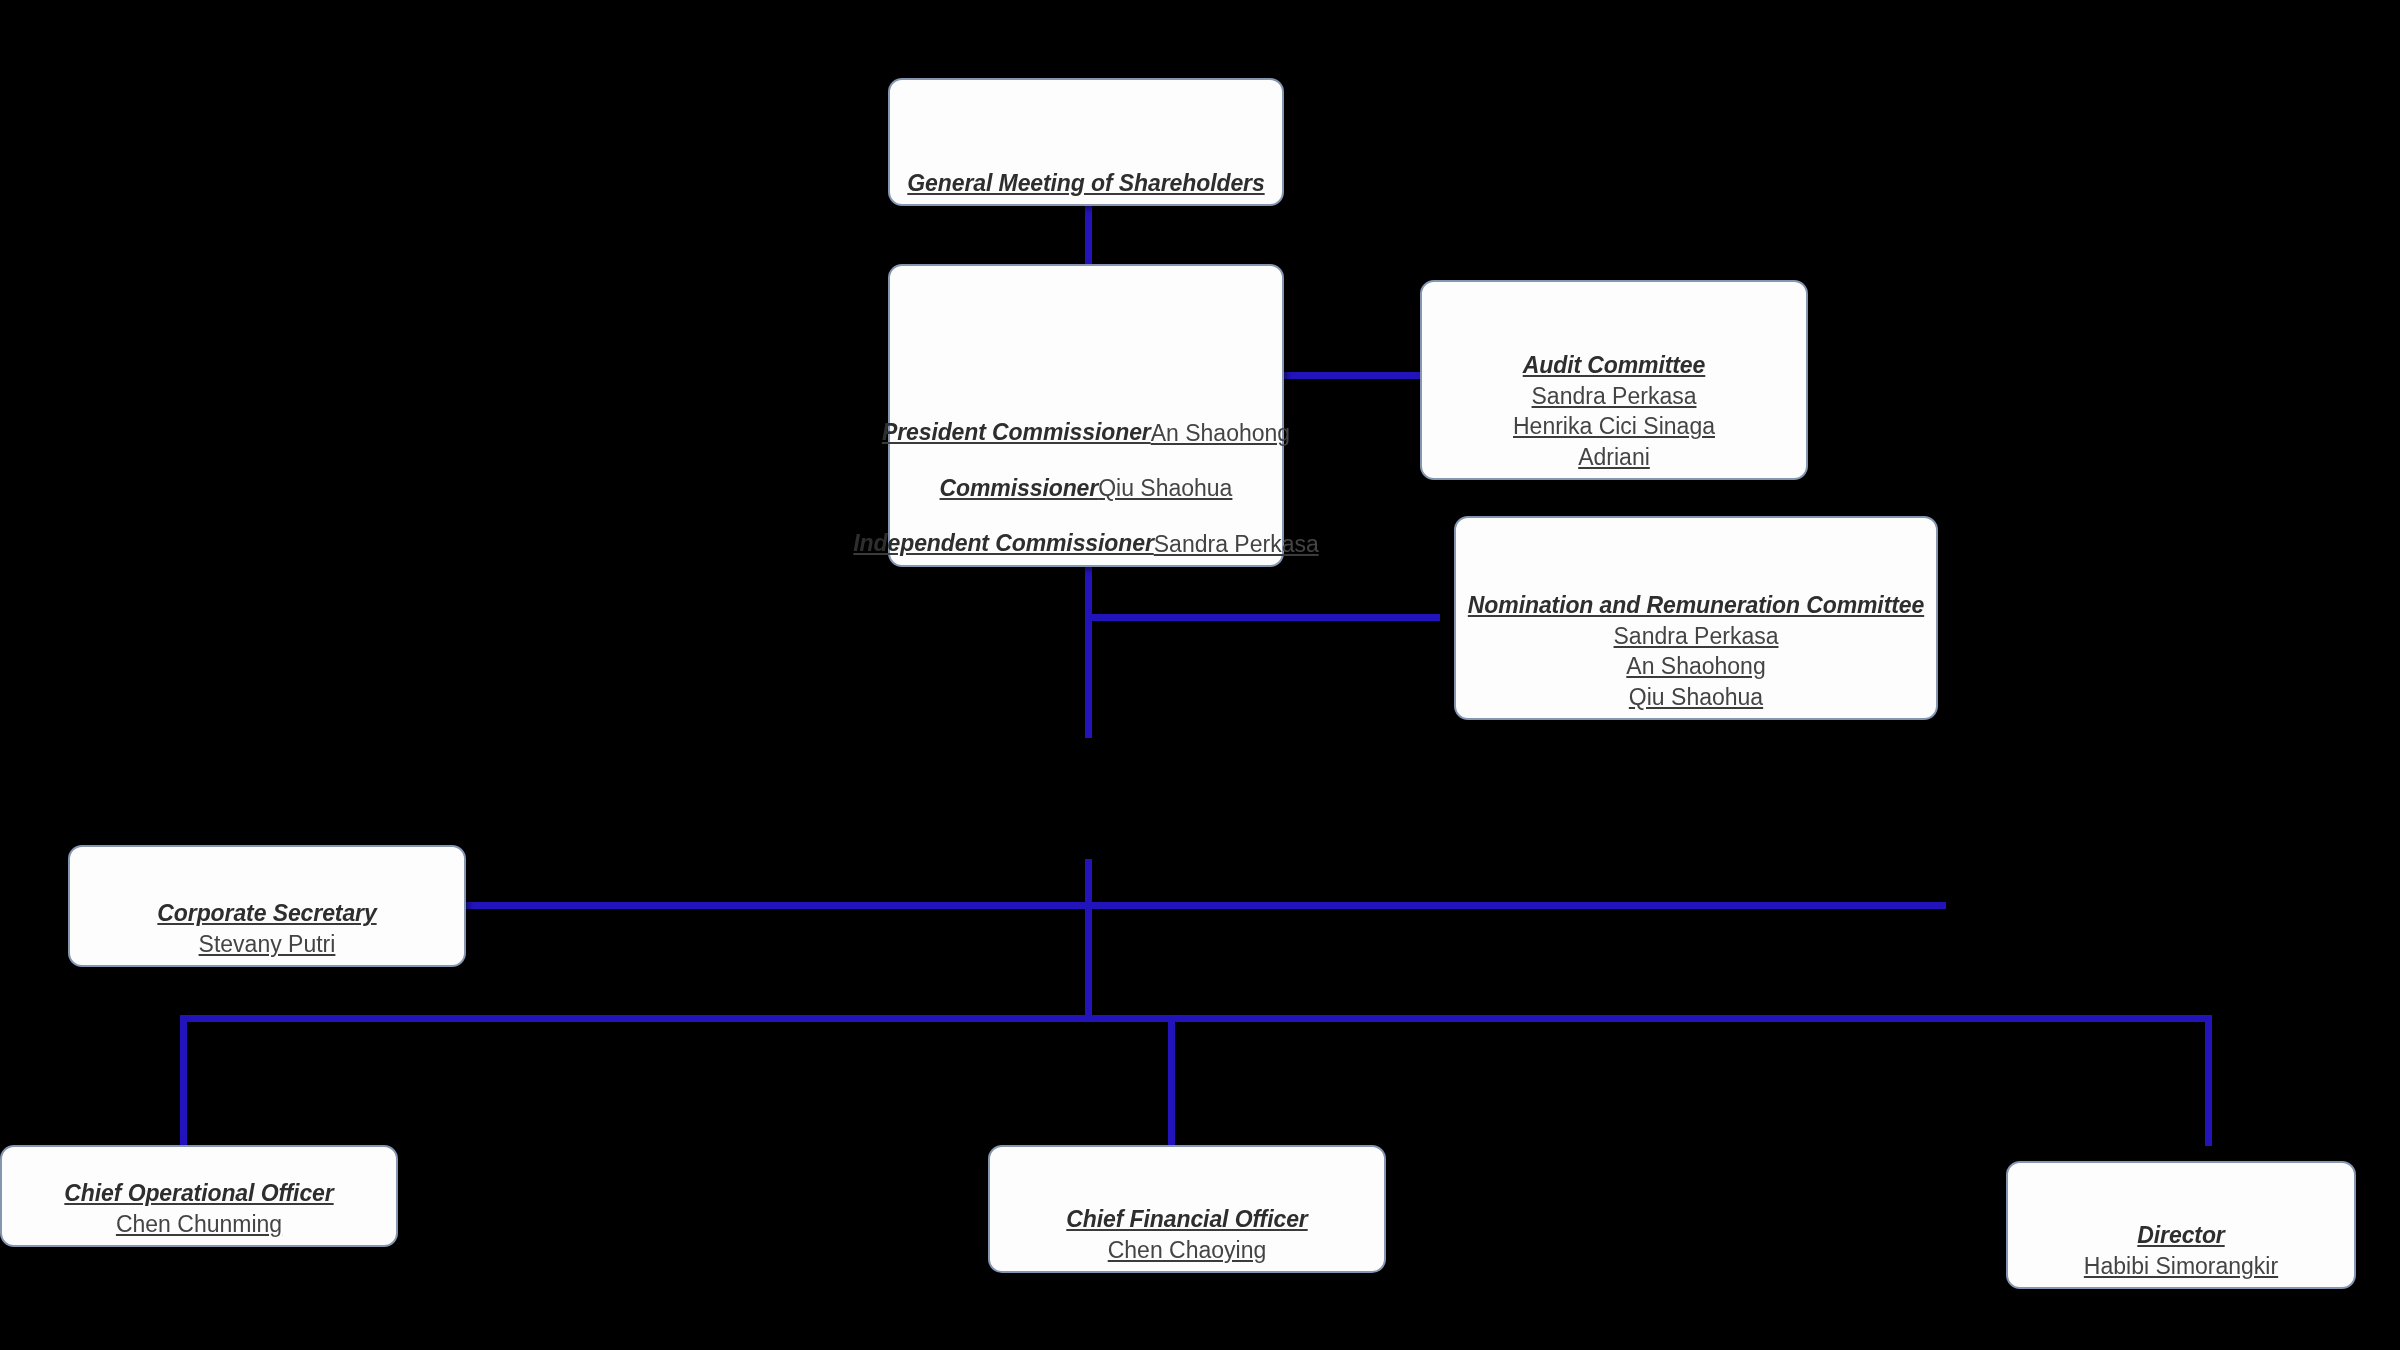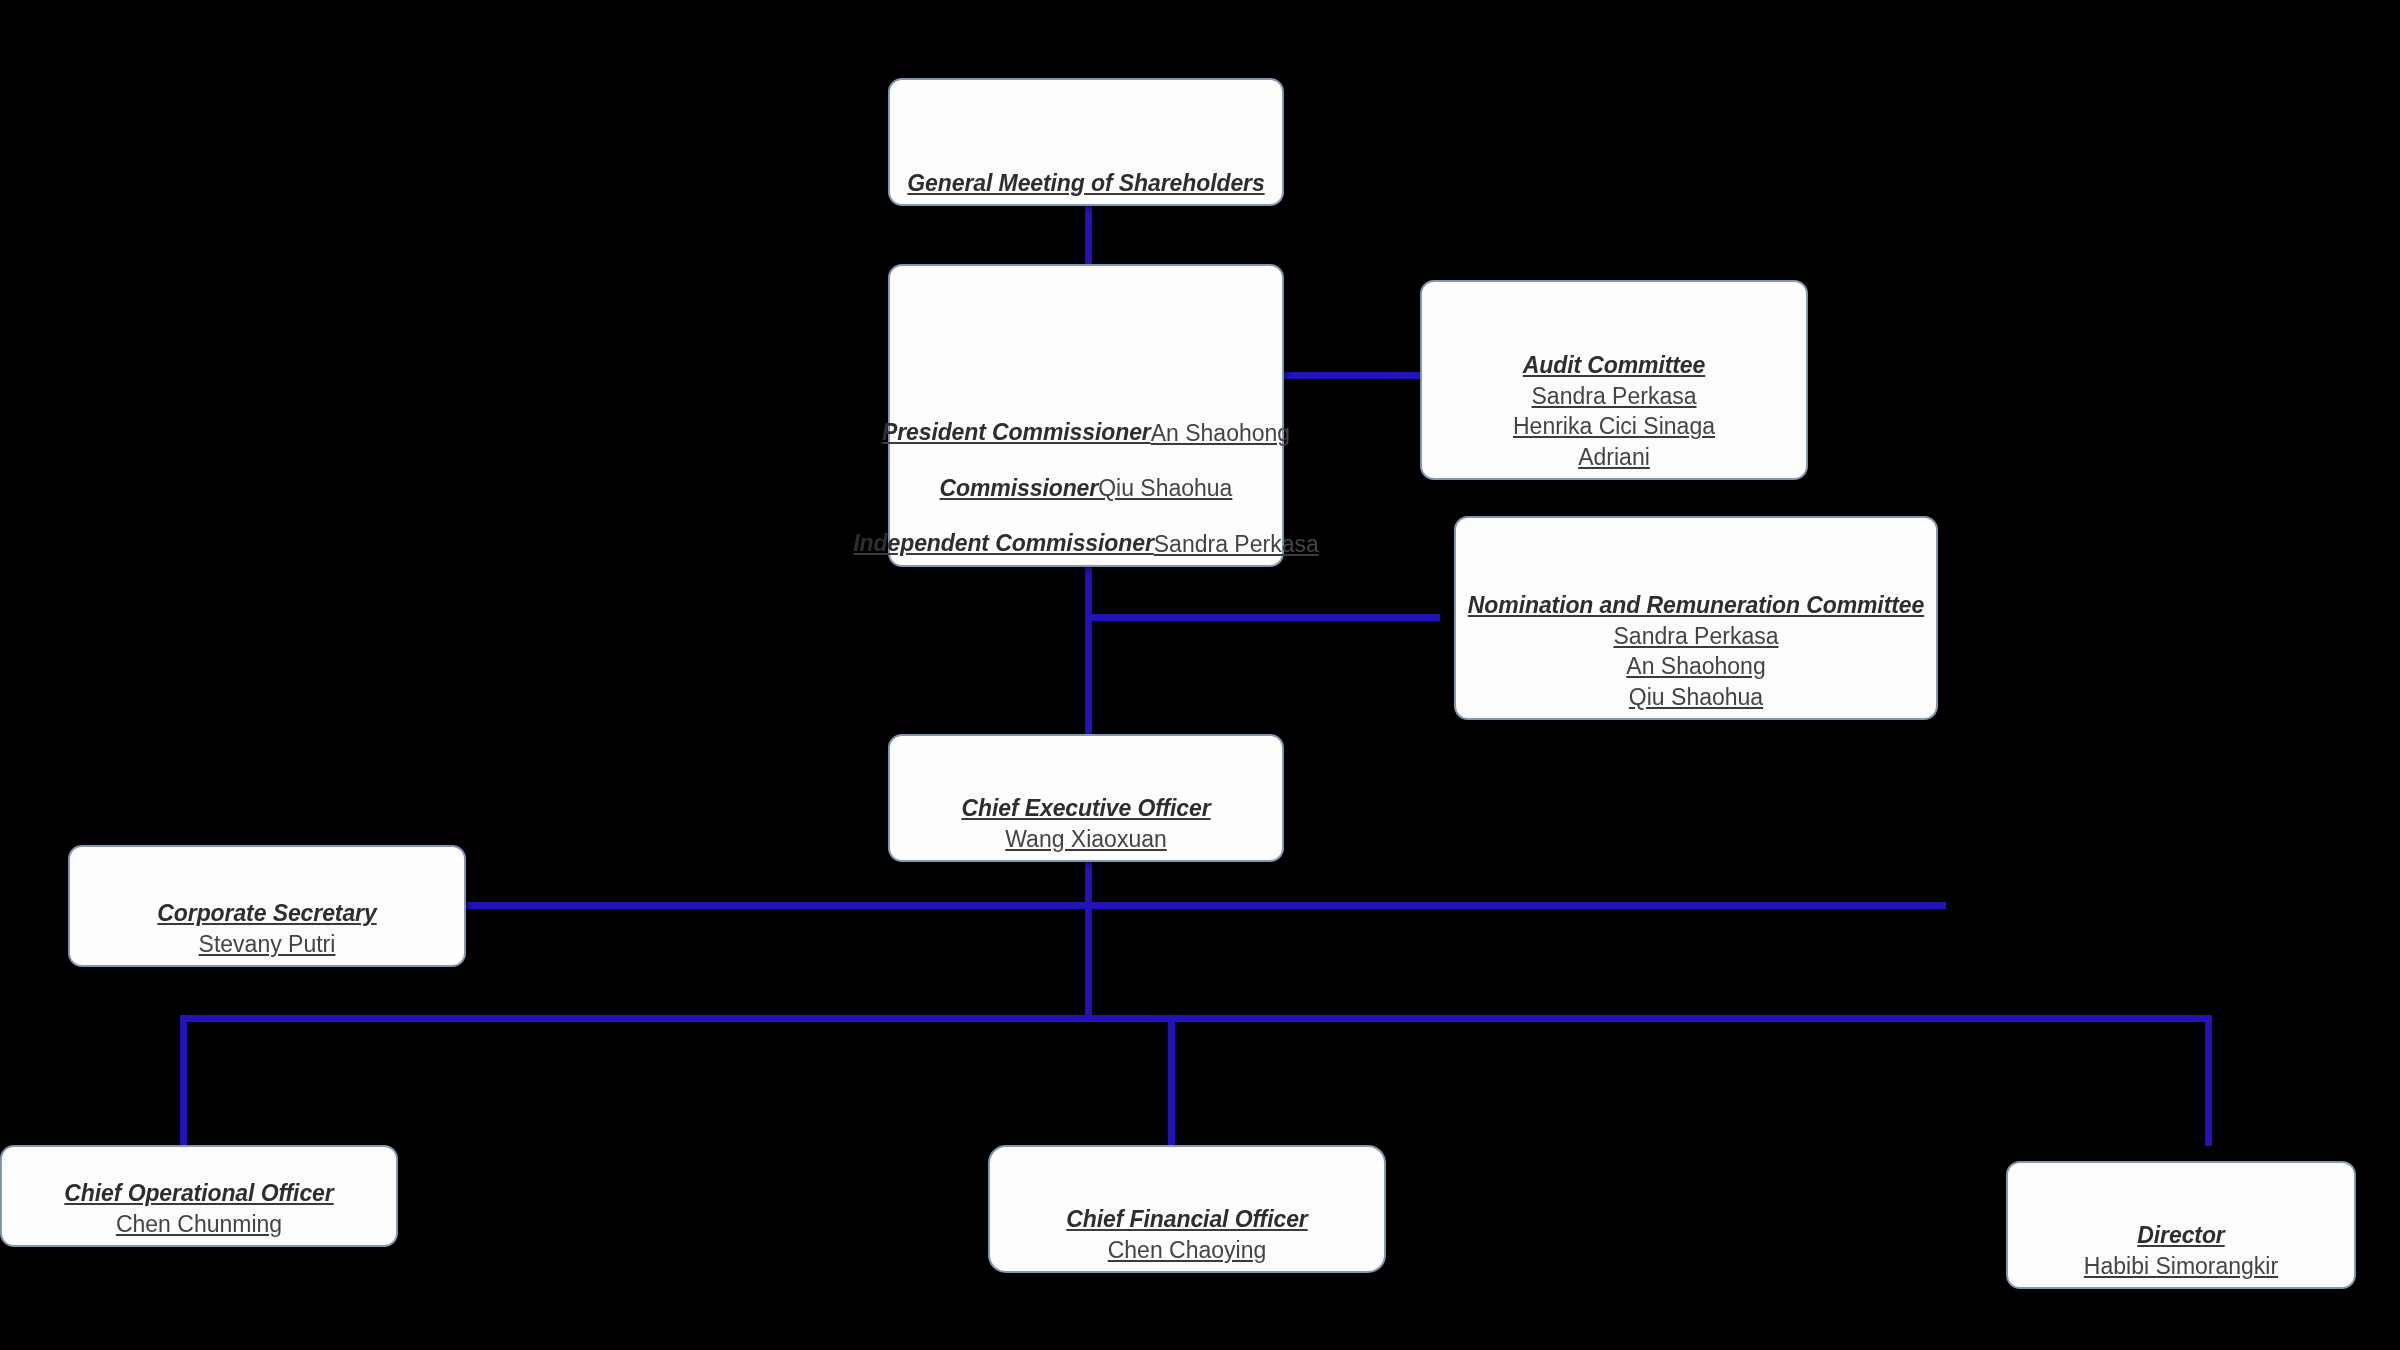--- a/index.html
+++ b/index.html
@@ -68,21 +68,21 @@
 
   
   #node-shareholders       { left: 888px;  top: 78px;   width: 396px; height: 128px; }
   #node-president-comm     { left: 888px;  top: 264px;  width: 396px; height: 303px; }
   #node-audit-committee    { left: 1420px; top: 280px;  width: 388px; height: 200px; }
   #node-nomination-comm    { left: 1438px; top: 516px;  width: 484px; height: 204px; margin-left: 16px; }
   #node-ceo                { left: 888px;  top: 734px;  width: 396px; height: 128px; }
   #node-corporate-sec      { left: 68px;   top: 845px;  width: 398px; height: 122px; }
   #node-internal-audit     { left: 1944px; top: 843px;  width: 390px; height: 122px; }
   #node-coo                { left: 0px;    top: 1145px; width: 398px; height: 102px; }
-  #node-cfo                { left: 988px;  top: 1145px; width: 398px; height: 128px; border-radius: 18px; }
+  #node-cfo                { left: 988px;  top: 1145px; width: 398px; height: 128px; }
   #node-director           { left: 2006px; top: 1141px; width: 350px; height: 128px; margin-top: 20px; }
 
   
   #conn-shareholders-to-president { left: 1085px; top: 203px;  width: 7px;   height: 64px;  }
   #conn-president-to-audit        { left: 1282px; top: 372px;  width: 140px; height: 7px;   }
   #conn-president-to-ceo          { left: 1085px; top: 564px;  width: 7px;   height: 174px; }
   #conn-nomination-branch         { left: 1085px; top: 614px;  width: 355px; height: 7px;   }
   #conn-ceo-down                  { left: 1085px; top: 859px;  width: 7px;   height: 163px; }
   #conn-corpsec-to-audit          { left: 464px;  top: 902px;  width: 1482px;height: 7px;   }
   #conn-bus-horizontal            { left: 180px;  top: 1015px; width: 2032px;height: 7px;   }
@@ -132,24 +132,20 @@
     <div class="node-name">Adriani</div>
   </div>
 
   <div class="node" id="node-nomination-comm">
     <div class="node-title">Nomination and Remuneration Committee</div>
     <div class="node-name">Sandra Perkasa</div>
     <div class="node-name">An Shaohong</div>
     <div class="node-name">Qiu Shaohua</div>
   </div>
 
-  <div class="node" id="node-ceo">
-    <div class="node-title">Chief Executive Officer</div>
-    <div class="node-name">Wang Xiaoxuan</div>
-  </div>
 
   <div class="node" id="node-corporate-sec">
     <div class="node-title">Corporate Secretary</div>
     <div class="node-name">Stevany Putri</div>
   </div>
 
 
   <div class="node" id="node-coo">
     <div class="node-title">Chief Operational Officer</div>
     <div class="node-name">Chen Chunming</div>

